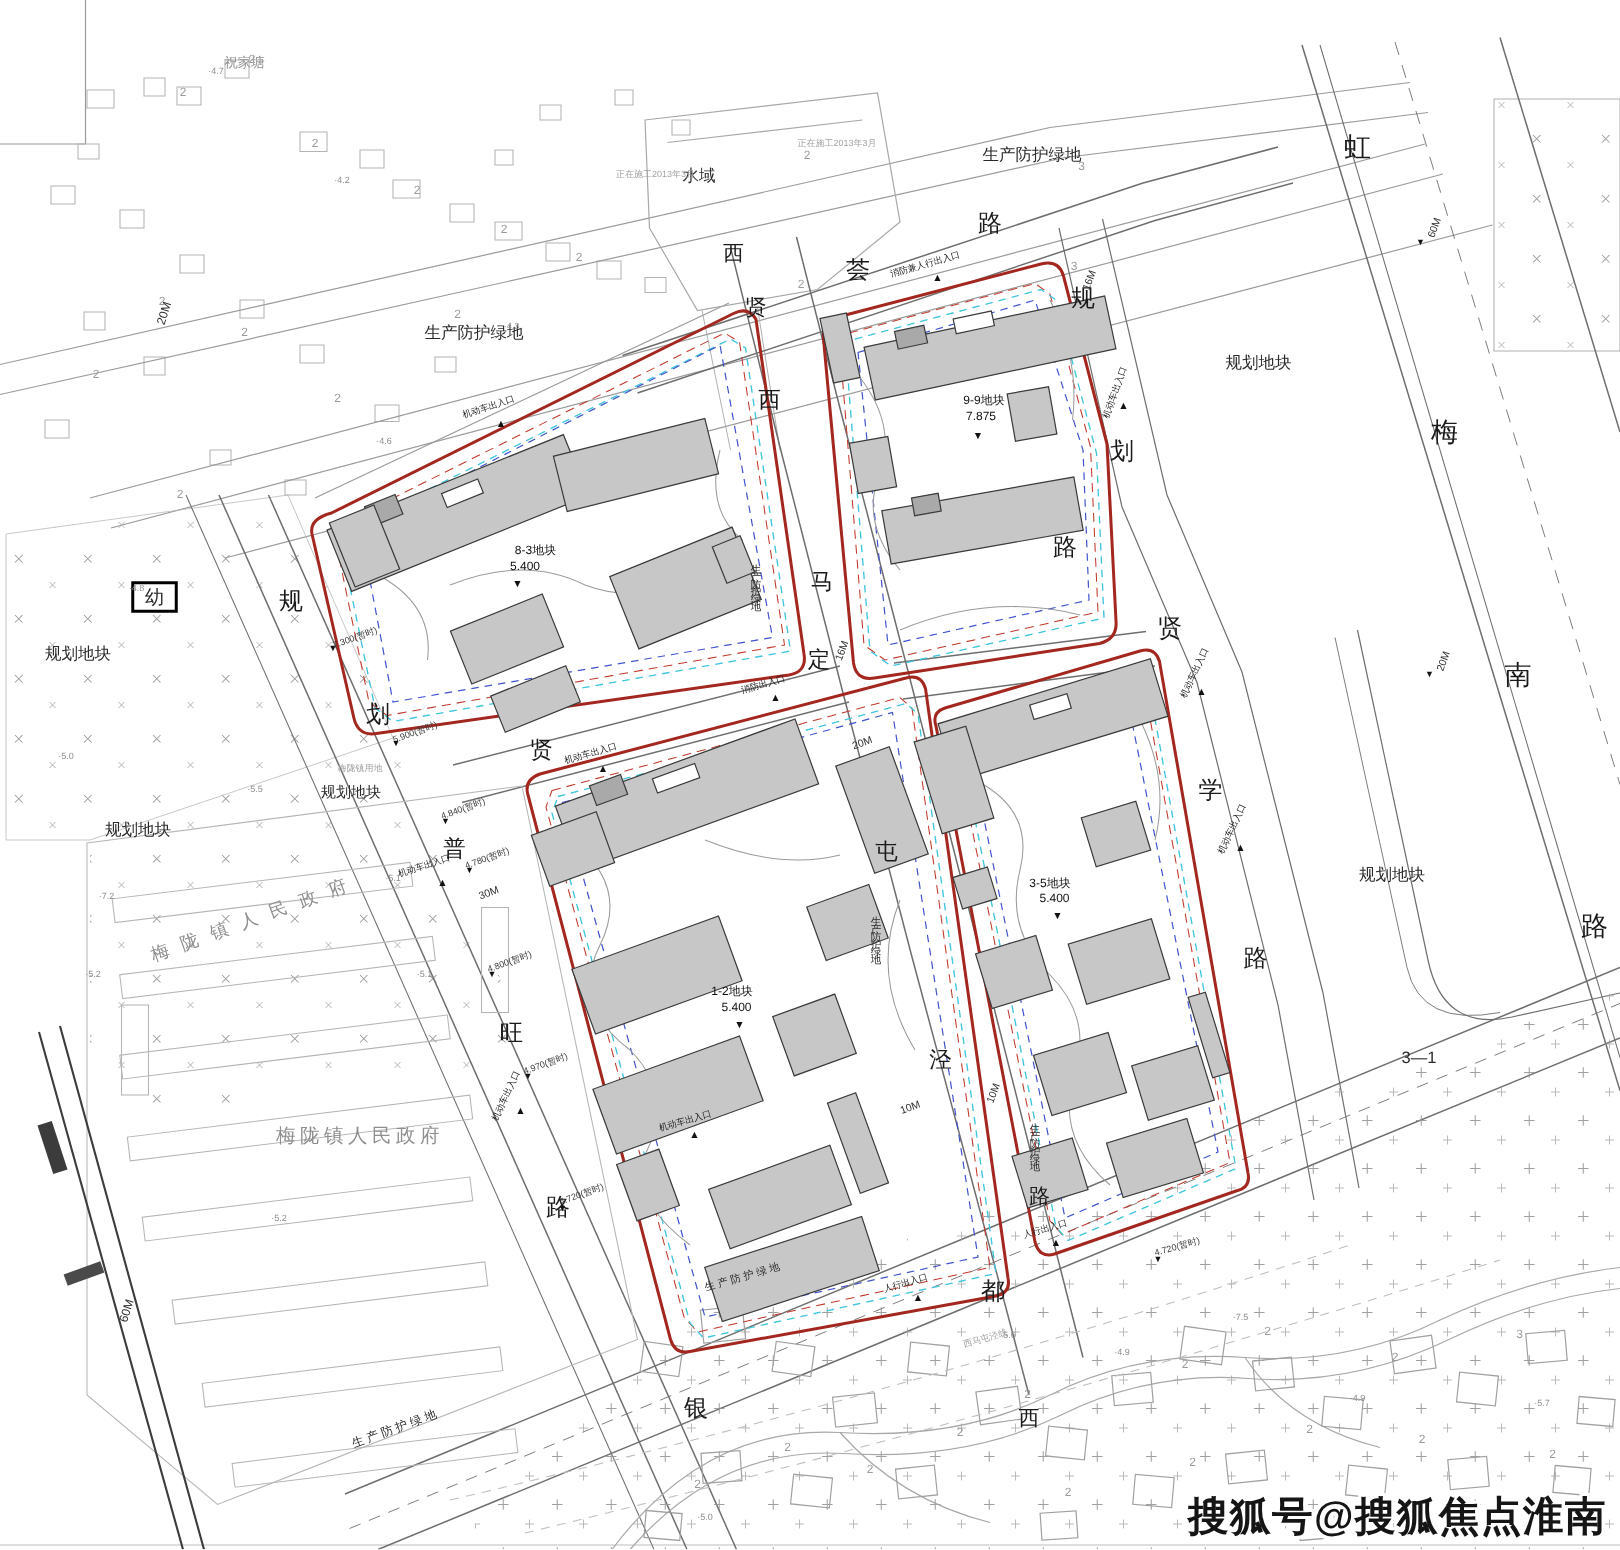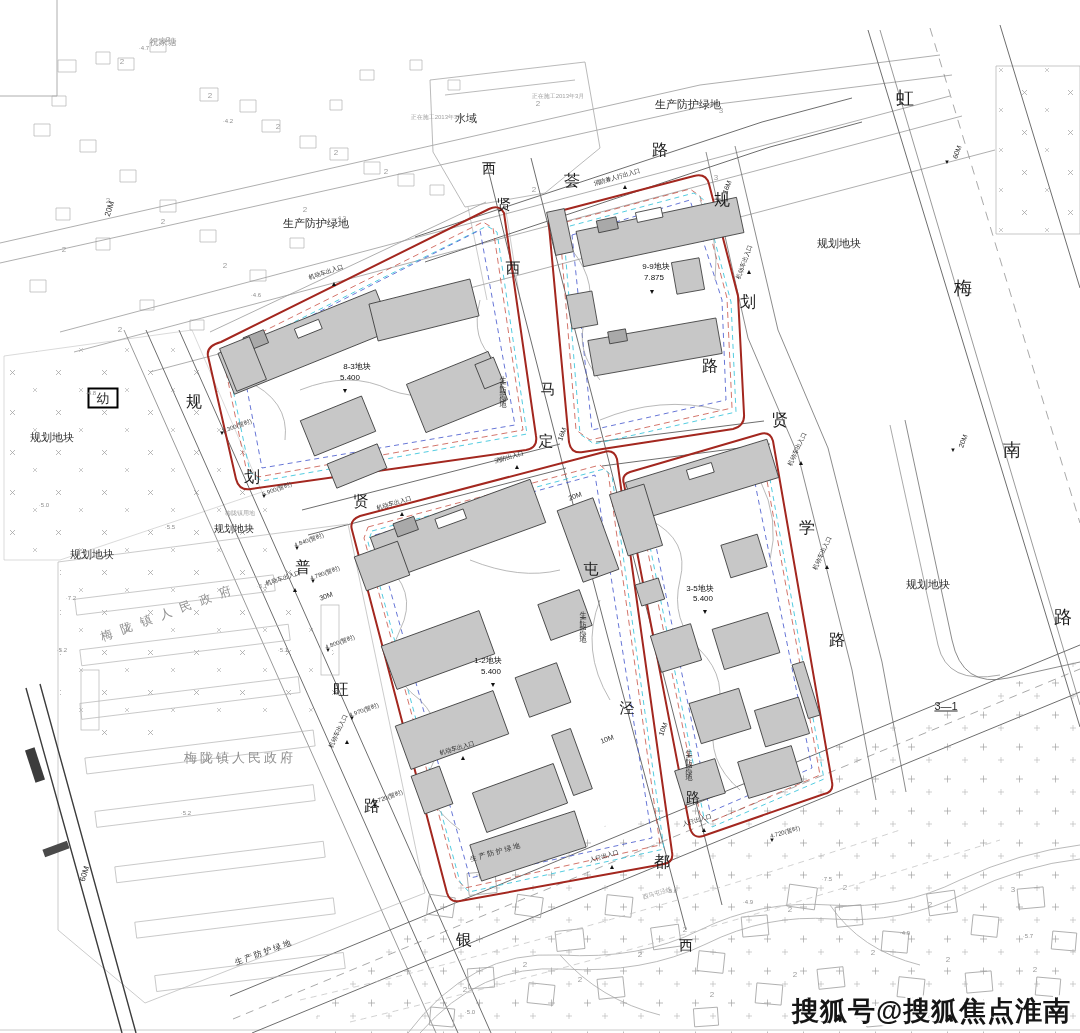--- a/index.html
+++ b/index.html
@@ -298,21 +298,21 @@
       <div class="lbl areas vert" style="left: 583px; top: 620px; font-size: 7px; transform: translate(-50%, -50%) rotate(0deg);">生产防护绿地</div>
       <div class="lbl areas vert" style="left: 689px; top: 758px; font-size: 7px; transform: translate(-50%, -50%) rotate(0deg);">生产防护绿地</div>
       <div class="lbl areas" style="left: 52px; top: 437px; font-size: 11px; transform: translate(-50%, -50%) rotate(0deg);">规划地块</div>
       <div class="lbl areas" style="left: 92px; top: 554px; font-size: 11px; transform: translate(-50%, -50%) rotate(0deg);">规划地块</div>
       <div class="lbl areas" style="left: 234px; top: 529px; font-size: 10px; transform: translate(-50%, -50%) rotate(0deg);">规划地块</div>
       <div class="lbl areas" style="left: 839px; top: 243px; font-size: 11px; transform: translate(-50%, -50%) rotate(0deg);">规划地块</div>
       <div class="lbl areas" style="left: 928px; top: 584px; font-size: 11px; transform: translate(-50%, -50%) rotate(0deg);">规划地块</div>
       <div class="lbl areas gray" style="left: 170px; top: 612px; font-size: 12px; transform: translate(-50%, -50%) rotate(-20deg); letter-spacing: 9px;">梅陇镇人民政府</div>
       <div class="lbl areas gray" style="left: 240px; top: 757px; font-size: 13px; transform: translate(-50%, -50%) rotate(0deg); letter-spacing: 3px;">梅陇镇人民政府</div>
       <div class="lbl areas boxed" style="left: 103px; top: 398px; font-size: 13px; transform: translate(-50%, -50%) rotate(0deg);">幼</div>
-      <div class="lbl areas" style="left: 946px; top: 706px; font-size: 11px; transform: translate(-50%, -50%) rotate(0deg); text-decoration: underline;">3—1</div>
+      <div class="lbl areas" style="left: 946px; top: 706px; font-size: 11px; transform: translate(-50%, -50%) rotate(0deg);">3—1</div>
       <div class="lbl parcels" style="left: 656px; top: 267px; font-size: 8px; transform: translate(-50%, -50%) rotate(0deg);">9-9地块</div>
       <div class="lbl parcels" style="left: 654px; top: 278px; font-size: 8px; transform: translate(-50%, -50%) rotate(0deg);">7.875</div>
       <div class="lbl parcels" style="left: 652px; top: 291px; font-size: 7px; transform: translate(-50%, -50%) rotate(0deg);">▼</div>
       <div class="lbl parcels" style="left: 357px; top: 367px; font-size: 8px; transform: translate(-50%, -50%) rotate(0deg);">8-3地块</div>
       <div class="lbl parcels" style="left: 350px; top: 378px; font-size: 8px; transform: translate(-50%, -50%) rotate(0deg);">5.400</div>
       <div class="lbl parcels" style="left: 345px; top: 390px; font-size: 7px; transform: translate(-50%, -50%) rotate(0deg);">▼</div>
       <div class="lbl parcels" style="left: 488px; top: 661px; font-size: 8px; transform: translate(-50%, -50%) rotate(0deg);">1-2地块</div>
       <div class="lbl parcels" style="left: 491px; top: 672px; font-size: 8px; transform: translate(-50%, -50%) rotate(0deg);">5.400</div>
       <div class="lbl parcels" style="left: 493px; top: 684px; font-size: 7px; transform: translate(-50%, -50%) rotate(0deg);">▼</div>
       <div class="lbl parcels" style="left: 700px; top: 589px; font-size: 8px; transform: translate(-50%, -50%) rotate(0deg);">3-5地块</div>

